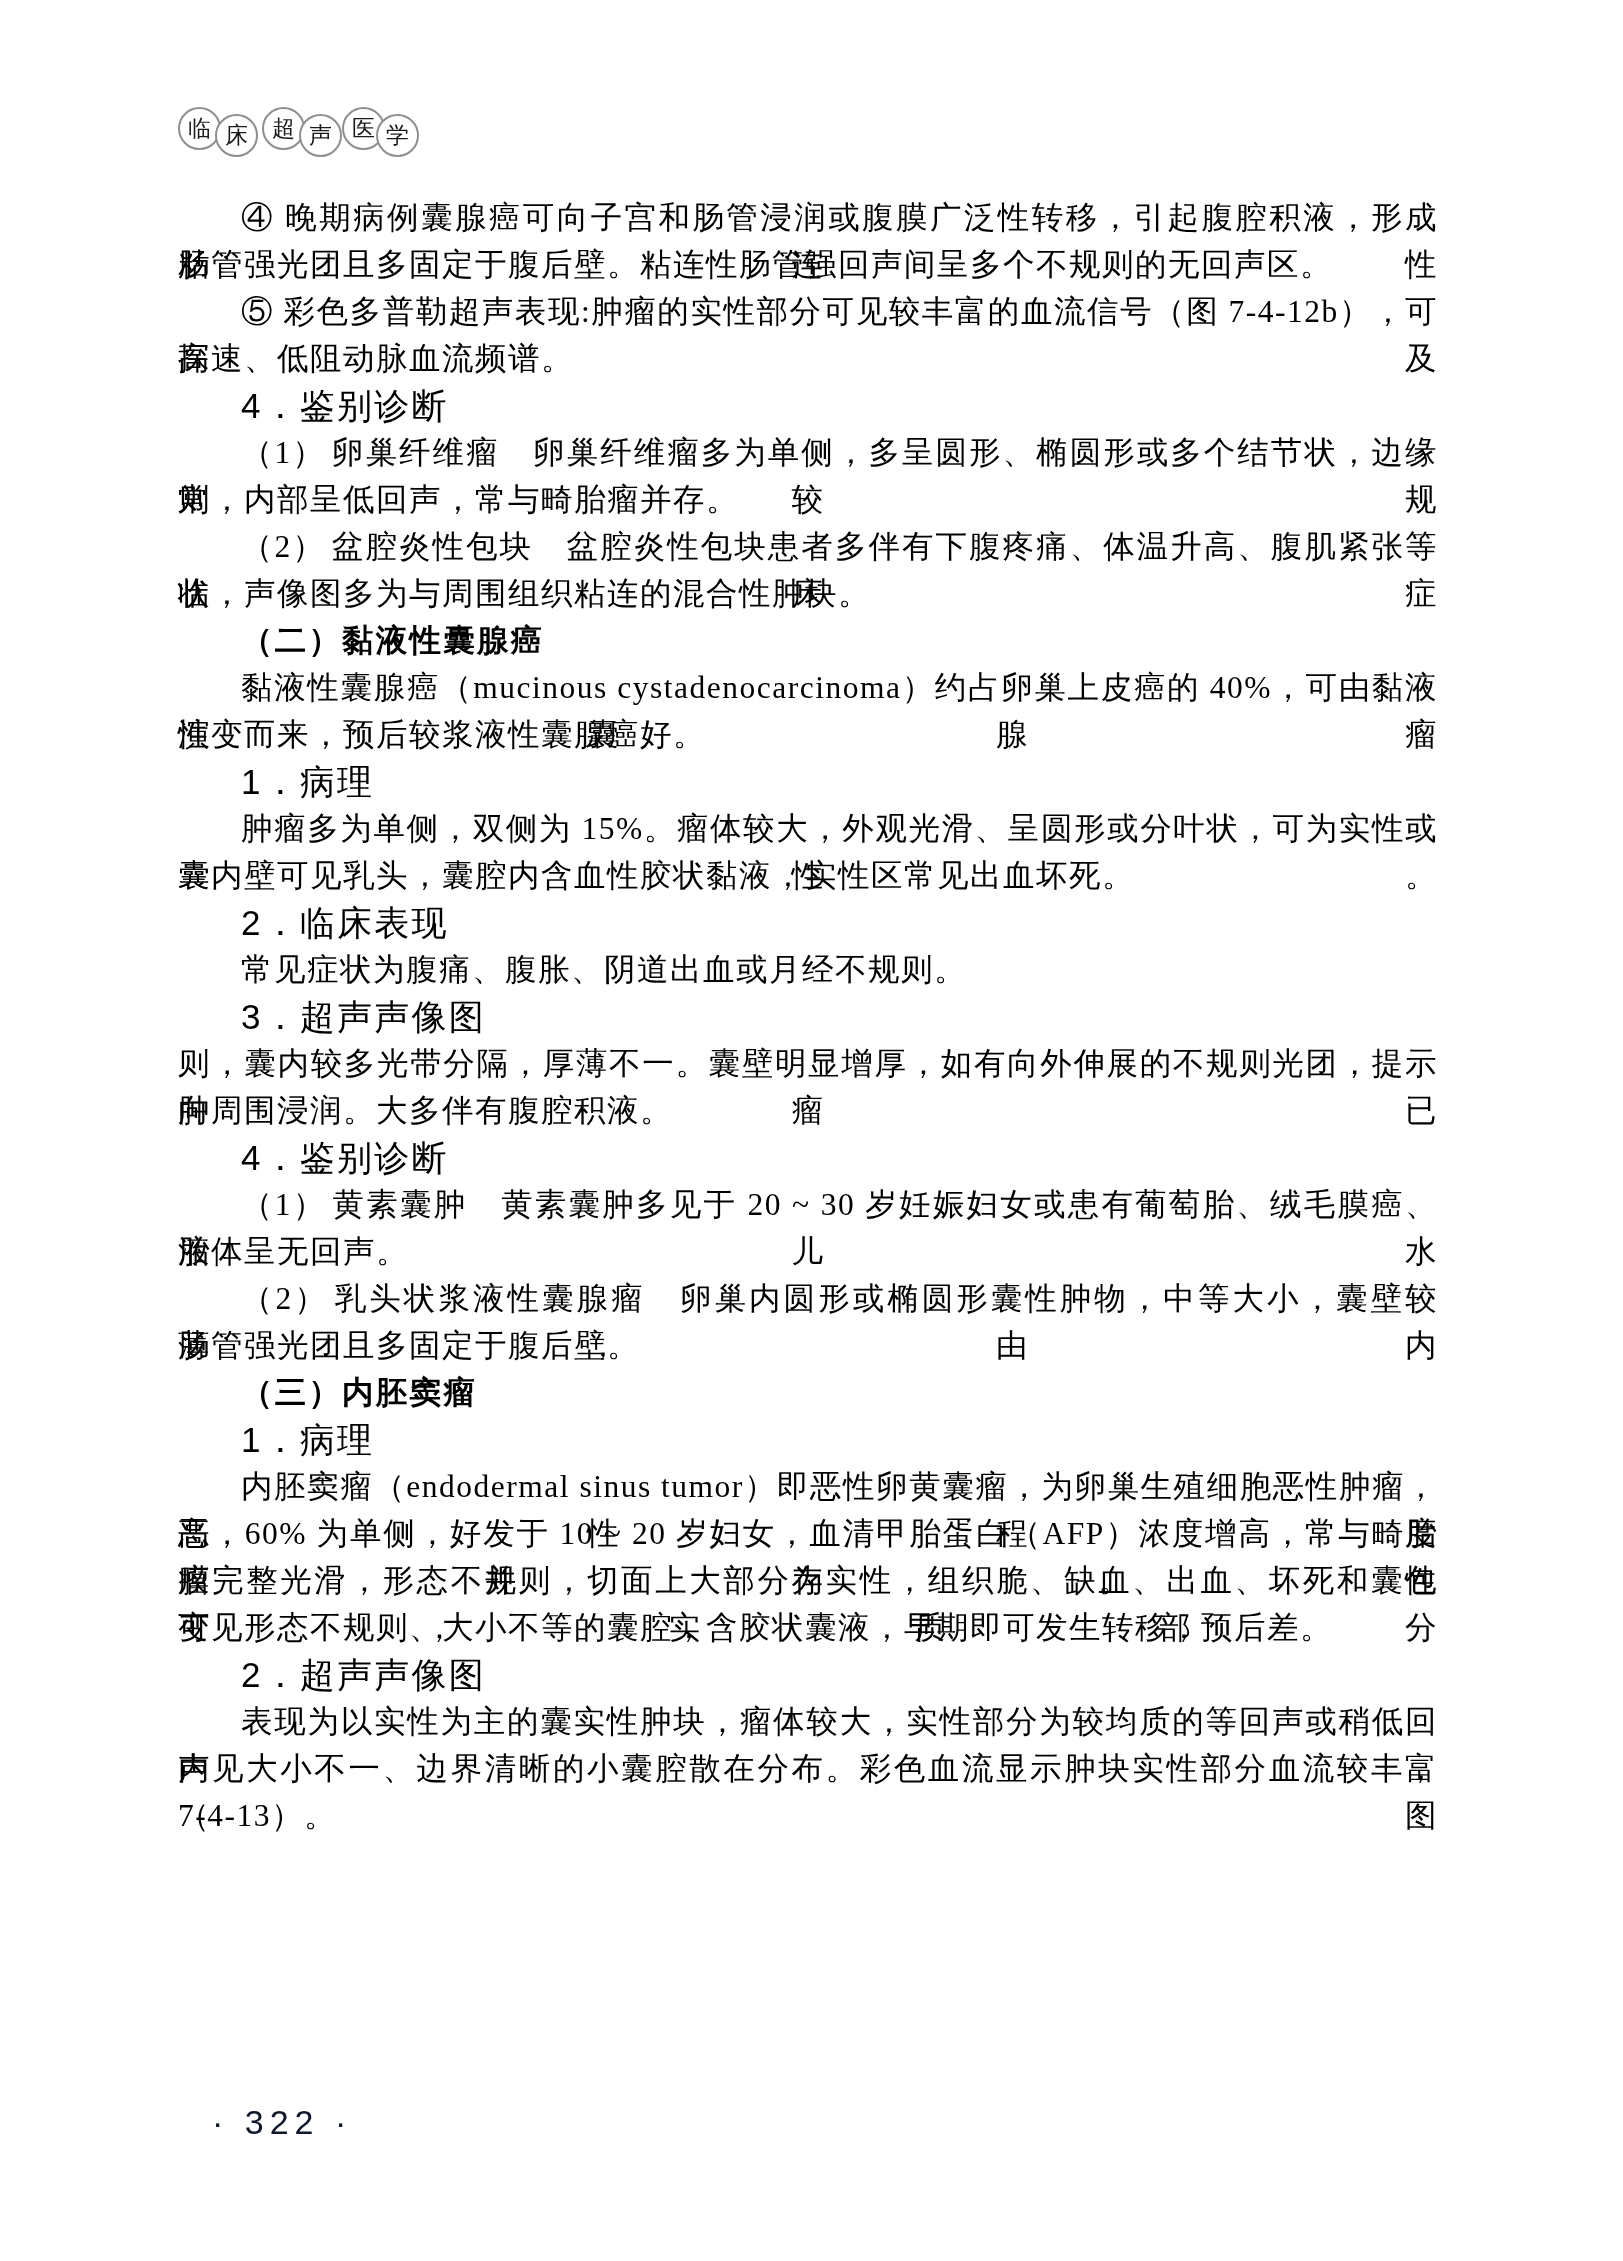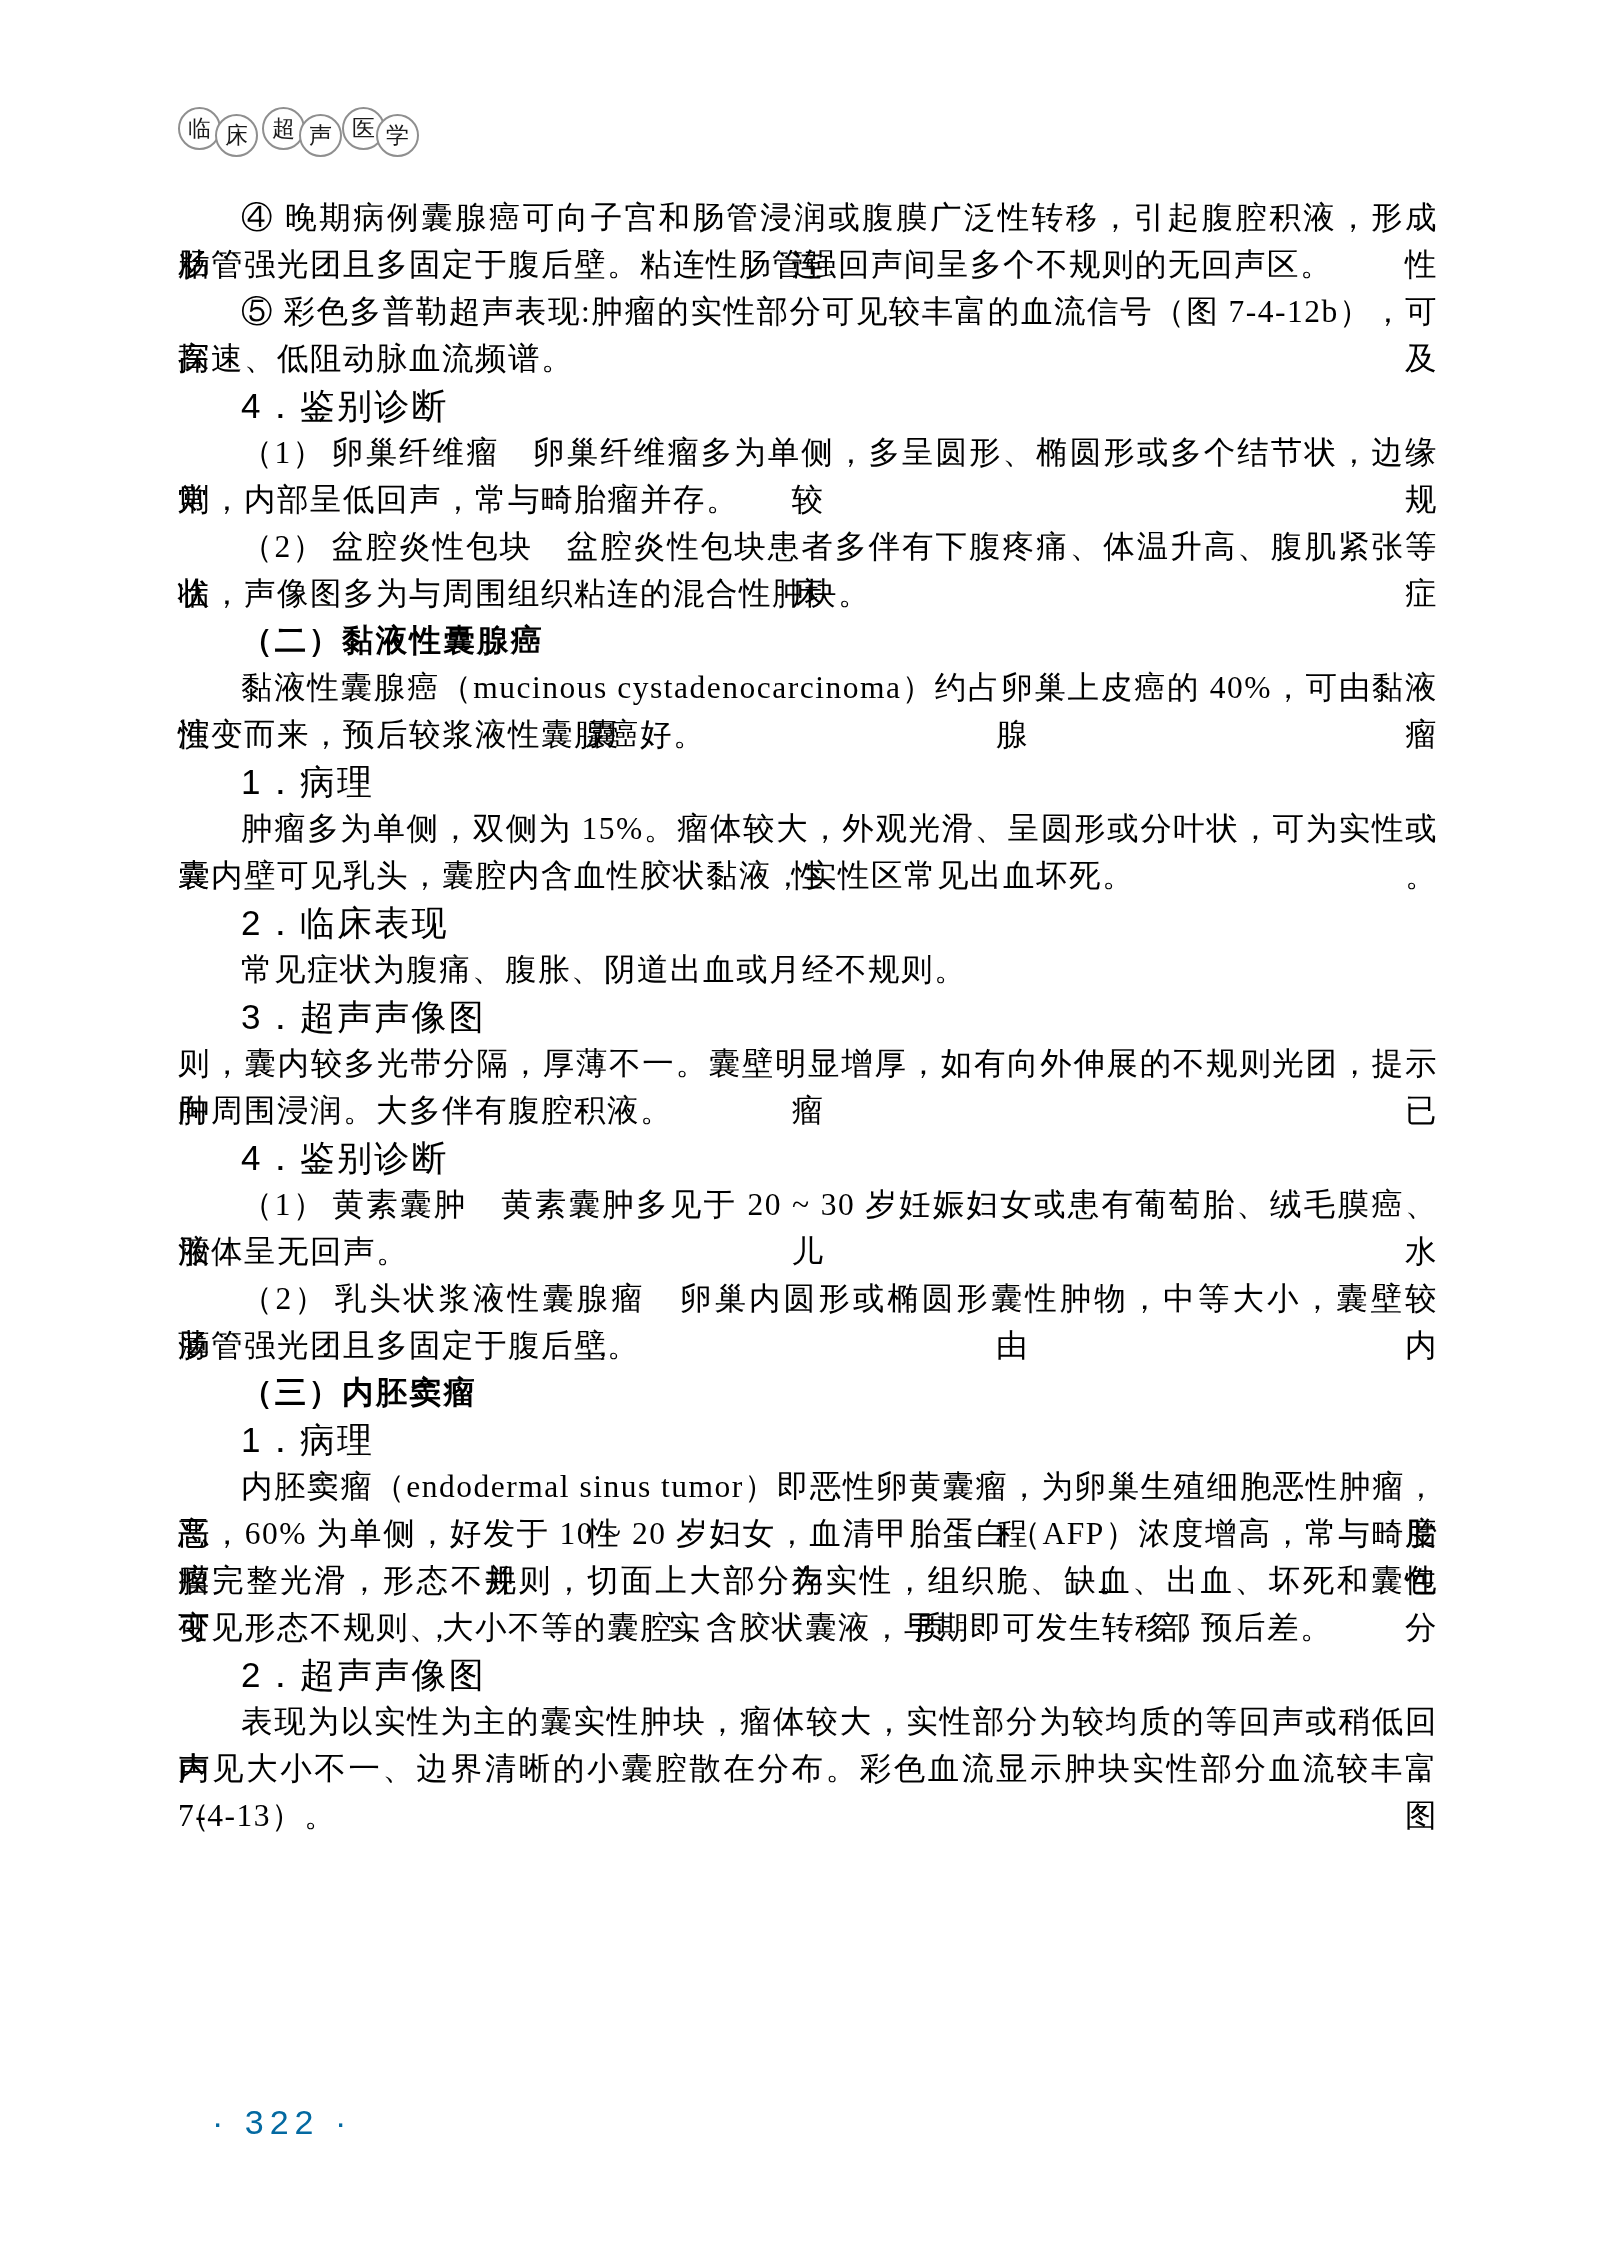--- a/index.html
+++ b/index.html
@@ -83,21 +83,21 @@
   }
 
   
   .page-number {
     position: absolute;
     left: 212px;
     top: 2103px;
     font-family: "Liberation Sans", "DejaVu Sans", sans-serif;
     font-size: 34px;
     letter-spacing: 6px;
-    color: #0369a1;
+    color: #0f172a;
   }
 </style>
 </head>
 <body>
 
 <div class="page">
   <div class="logo" id="logo">
       <div class="logo-circle" style="left: 0px; top: 1.5px;">
         <span>临</span>
       </div>

